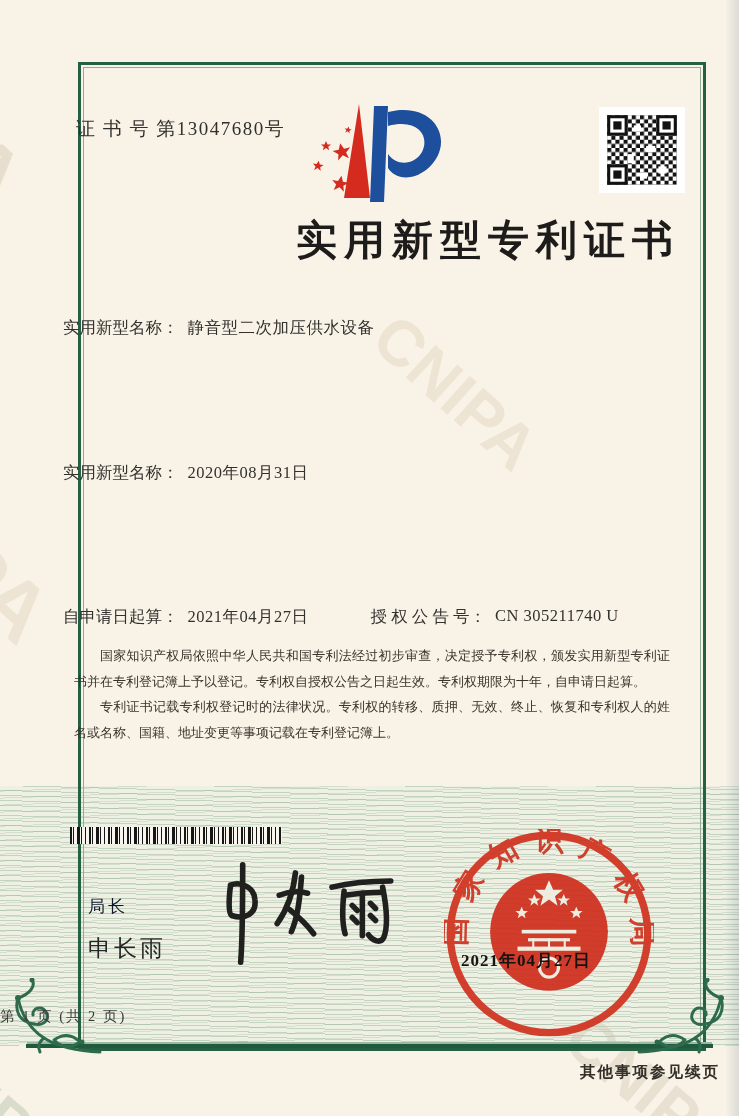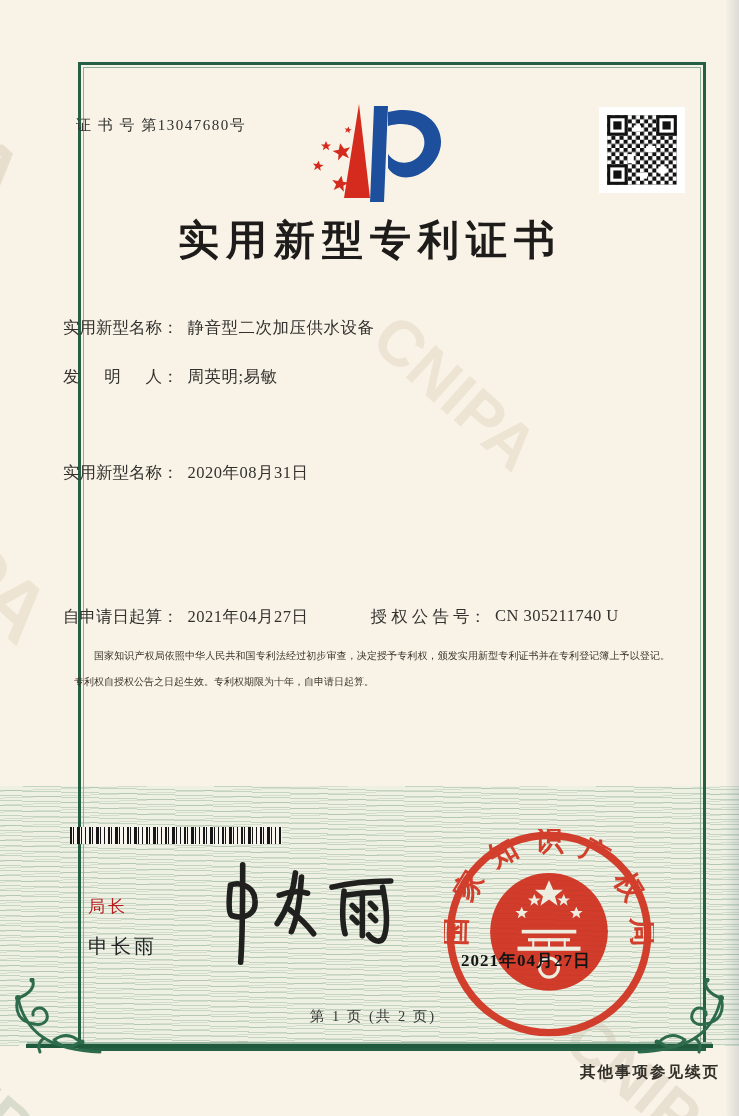--- a/index.html
+++ b/index.html
@@ -30,59 +30,59 @@
   .frame{position:absolute;left:78px;top:62px;width:622px;height:983px;
      border:3px solid #266044;z-index:2;pointer-events:none;}
   .frame-inner{position:absolute;left:2px;top:2px;right:2px;bottom:2px;
      border:1px solid #8fae9a;}
 
   .corner{position:absolute;z-index:4;width:100px;height:80px;}
   .corner-l{left:4px;top:978px;}
   .corner-r{left:635px;top:978px;transform:scaleX(-1);}
 
   
-  .cert-no{position:absolute;left:76px;top:116px;font-size:15px;color:#30302e;
+  .cert-no{position:absolute;left:76px;top:116px;font-size:19px;color:#30302e;
      letter-spacing:1.5px;z-index:5;}
   .logo{position:absolute;left:296px;top:100px;width:160px;height:110px;z-index:5;}
   .qr{position:absolute;left:599px;top:107px;width:86px;height:86px;background:#fff;
      z-index:5;padding:0;}
-  .title{position:absolute;left:60px;top:213px;width:620px;text-align:center;
+  .title{position:absolute;left:60px;top:213px;width:620px;text-align:right;
      font-size:41px;font-weight:700;color:#1d1c1a;letter-spacing:7px;z-index:5;}
 
   .frow{position:absolute;left:63px;z-index:5;font-size:16.5px;color:#32312e;
      white-space:nowrap;}
   .flabel{display:inline-block;width:99px;text-align:justify;text-align-last:justify;
      vertical-align:top;}
   .fcolon{display:inline-block;vertical-align:top;}
   .fvalue{display:inline-block;margin-left:9px;vertical-align:top;letter-spacing:0.5px;}
   .grant2{margin-left:62px;}
 
   .paras{position:absolute;left:74px;top:643px;width:596px;z-index:5;
-     font-size:10px;line-height:25.5px;color:#3a332c;text-align:justify;}
+     font-size:13px;line-height:25.5px;color:#3a332c;text-align:justify;}
   .paras p{margin:0;text-indent:2em;}
 
   .barcode{position:absolute;left:70px;top:827px;width:212px;height:17px;z-index:5;
      background:repeating-linear-gradient(90deg,
        #161616 0 2px,#f7f5ee 2px 3px,#161616 3px 4px,#f7f5ee 4px 7px,
        #161616 7px 10px,#f7f5ee 10px 11px,#161616 11px 12px,#f7f5ee 12px 15px,
        #161616 15px 16px,#f7f5ee 16px 19px);}
 
-  .signer-title{position:absolute;left:88px;top:895px;font-size:17px;color:#b91c1c;
+  .signer-title{position:absolute;left:88px;top:895px;font-size:17px;color:#0f172a;
      letter-spacing:3px;z-index:5;}
-  .signer-name{position:absolute;left:88px;top:933px;font-size:20px;color:#262626;
+  .signer-name{position:absolute;left:88px;top:933px;font-size:23px;color:#262626;
      letter-spacing:3px;z-index:5;}
   .signature{position:absolute;left:192px;top:856px;width:218px;height:118px;z-index:5;}
 
   .seal{position:absolute;left:444px;top:829px;width:210px;height:210px;z-index:6;
      opacity:0.93;}
   .seal-date{position:absolute;left:461px;top:949px;width:185px;font-size:17px;
      font-weight:700;color:#141414;letter-spacing:1px;white-space:nowrap;z-index:7;}
 
-  .page-info{position:absolute;left:0;top:1007px;width:700px;text-align:center;
-     font-size:14.5px;color:#3a3a38;z-index:5;letter-spacing:2px;margin-left:23px;}
+  .page-info{position:absolute;left:0;top:1007px;width:700px;text-align:left;
+     font-size:14.5px;color:#3a3a38;z-index:5;letter-spacing:2px;}
   .cont-note{position:absolute;left:0;top:1062px;width:720px;text-align:right;
      font-size:15.5px;color:#33302a;z-index:5;letter-spacing:2px;font-weight:bold;}
 
   .edge-shade{position:absolute;right:0;top:0;width:14px;height:1116px;z-index:8;
      background:linear-gradient(90deg,rgba(0,0,0,0) 0%,rgba(90,110,130,0.18) 100%);
      pointer-events:none;}
 </style>
 </head>
 <body>
 
@@ -181,32 +181,30 @@
         <rect x="62" y="14" width="8" height="8"></rect>
       <rect x="14" y="62" width="8" height="8"></rect>
     </g>
   </svg>
 
   <div class="title">实用新型专利证书</div>
 
   <div class="frow" style="top:317px">
     <span class="flabel">实用新型名称</span><span class="fcolon">：</span><span class="fvalue">静音型二次加压供水设备</span>
   </div>
-  <div class="frow" style="top:366px">
-    <span class="flabel">发明人</span><span class="fcolon">：</span><span class="fvalue">周英明;易敏</span>
-  </div>
   <div class="frow" style="top:462px">
     <span class="flabel">实用新型名称</span><span class="fcolon">：</span><span class="fvalue">2020年08月31日</span>
   </div>
   <div class="frow" style="top:606px">
     <span class="flabel">自申请日起算</span><span class="fcolon">：</span><span class="fvalue">2021年04月27日</span><span class="flabel grant2">授权公告号</span><span class="fcolon">：</span><span class="fvalue">CN 305211740 U</span>
   </div>
 
   <div class="paras">
     <p>国家知识产权局依照中华人民共和国专利法经过初步审查，决定授予专利权，颁发实用新型专利证书并在专利登记簿上予以登记。专利权自授权公告之日起生效。专利权期限为十年，自申请日起算。</p>
+    <p>专利证书记载专利权登记时的法律状况。专利权的转移、质押、无效、终止、恢复和专利权人的姓名或名称、国籍、地址变更等事项记载在专利登记簿上。</p>
   </div>
 
   <div class="barcode"></div>
 
   <div class="signer-title">局长</div>
   <div class="signer-name">申长雨</div>
   <svg class="signature" viewBox="0 0 215 115">
     <g stroke="#20201f" stroke-width="5.5" fill="none" stroke-linecap="round" stroke-linejoin="round">
       <path d="M38,28 C36,44 36,56 39,58 C52,62 64,57 62,42 C61,30 48,24 38,28"></path>
       <path d="M50,8 C50,40 50,80 48,104"></path>

